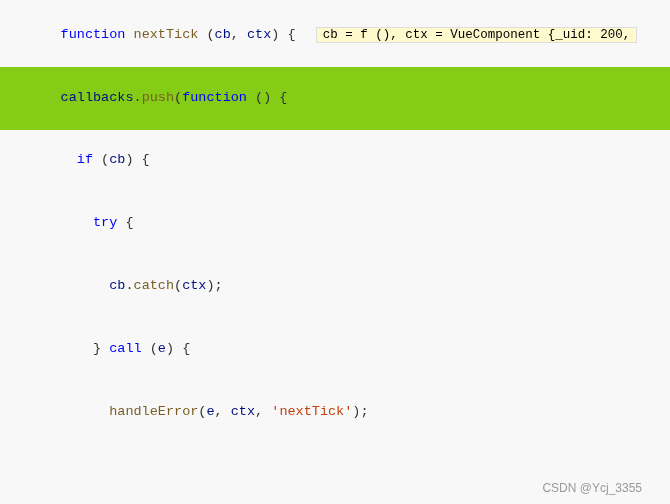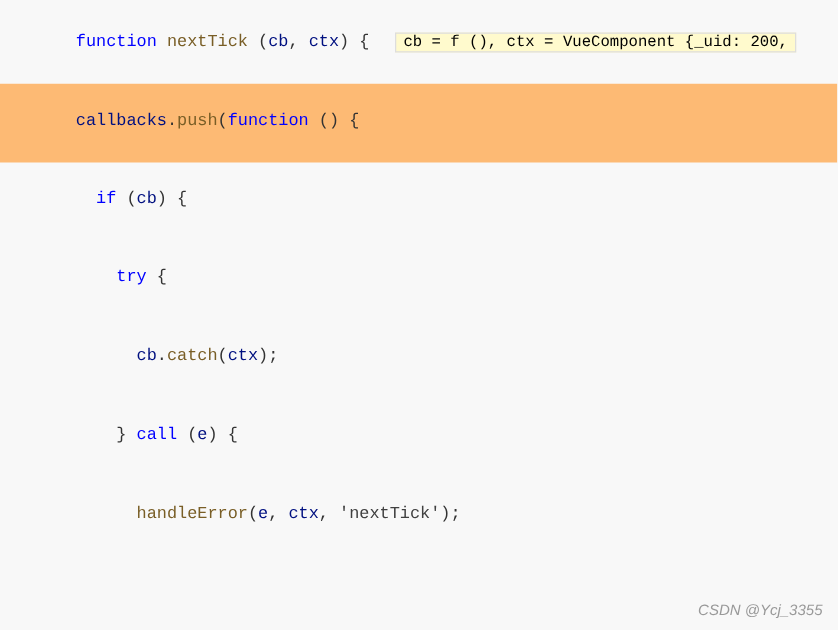--- a/index.html
+++ b/index.html
@@ -29,52 +29,51 @@
 
     .code-line {
       display: flex;
       align-items: baseline;
       padding: 0 0 0 8px;
       white-space: pre;
       min-height: 21px;
     }
 
     .code-line.highlighted {
-      background: #fdba74;
+      background: #84cc16;
     }
 
     .code-content {
       padding-left: 4px;
     }
 
     
     .kw { color: #0000ff; } 
     .fn { color: #795e26; } 
-    .str { color: #404040; } 
+    .str { color: #c2410c; } 
     .plain { color: #333; }
     .param { color: #001080; } 
     .prop { color: #001080; }
     .method { color: #795e26; }
 
     .tag-box {
       background: #fffacd;
       border: 1px solid #ddd;
       padding: 0px 6px;
       font-size: 12.5px;
       margin-left: 4px;
     }
 
     .footer {
       position: absolute;
       bottom: 6px;
-      right: 12px;
+      right: 28px;
       color: #999;
       font-size: 12px;
       font-family: Arial, sans-serif;
-      font-style: italic;
     }
   </style>
 </head>
 <body>
 
 <div class="code-container">
 
   <div class="code-line">
     <span class="code-content">
       <span class="kw">function</span><span class="plain"> </span><span class="fn">nextTick</span><span class="plain"> (</span><span class="param">cb</span><span class="plain">, </span><span class="param">ctx</span><span class="plain">) {  </span><span class="tag-box">cb = f (), ctx = VueComponent {_uid: 200,</span>

